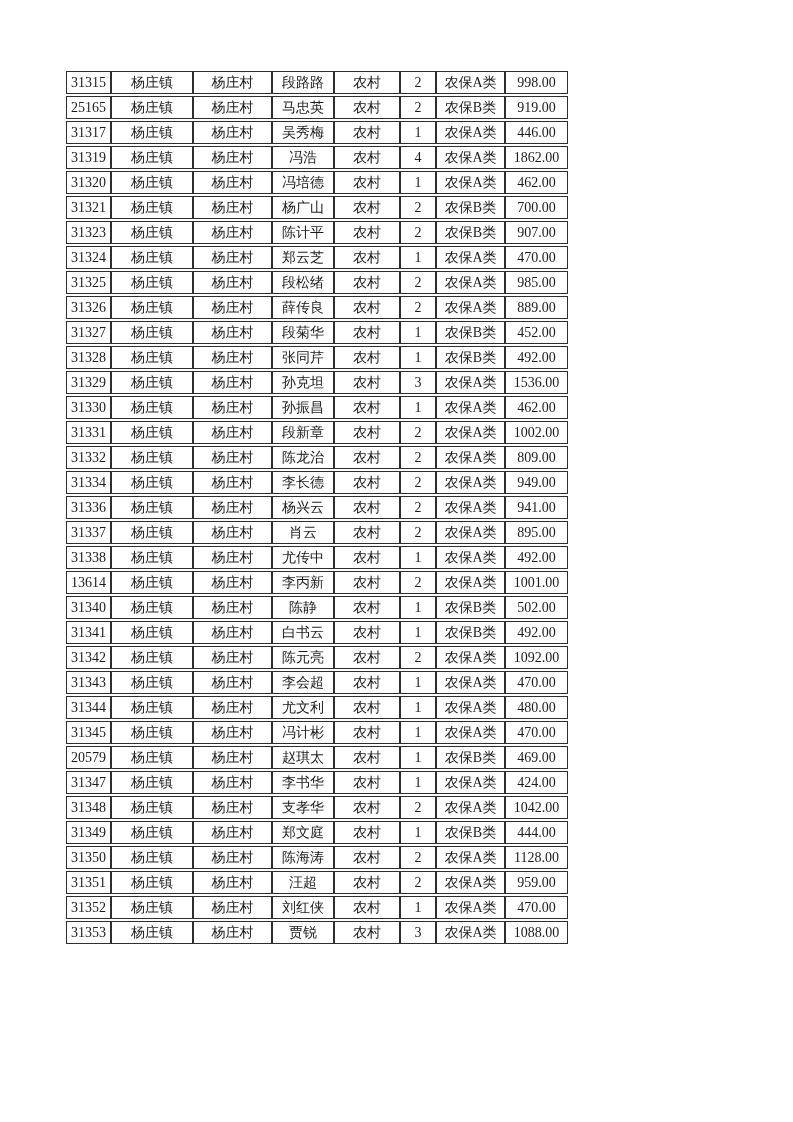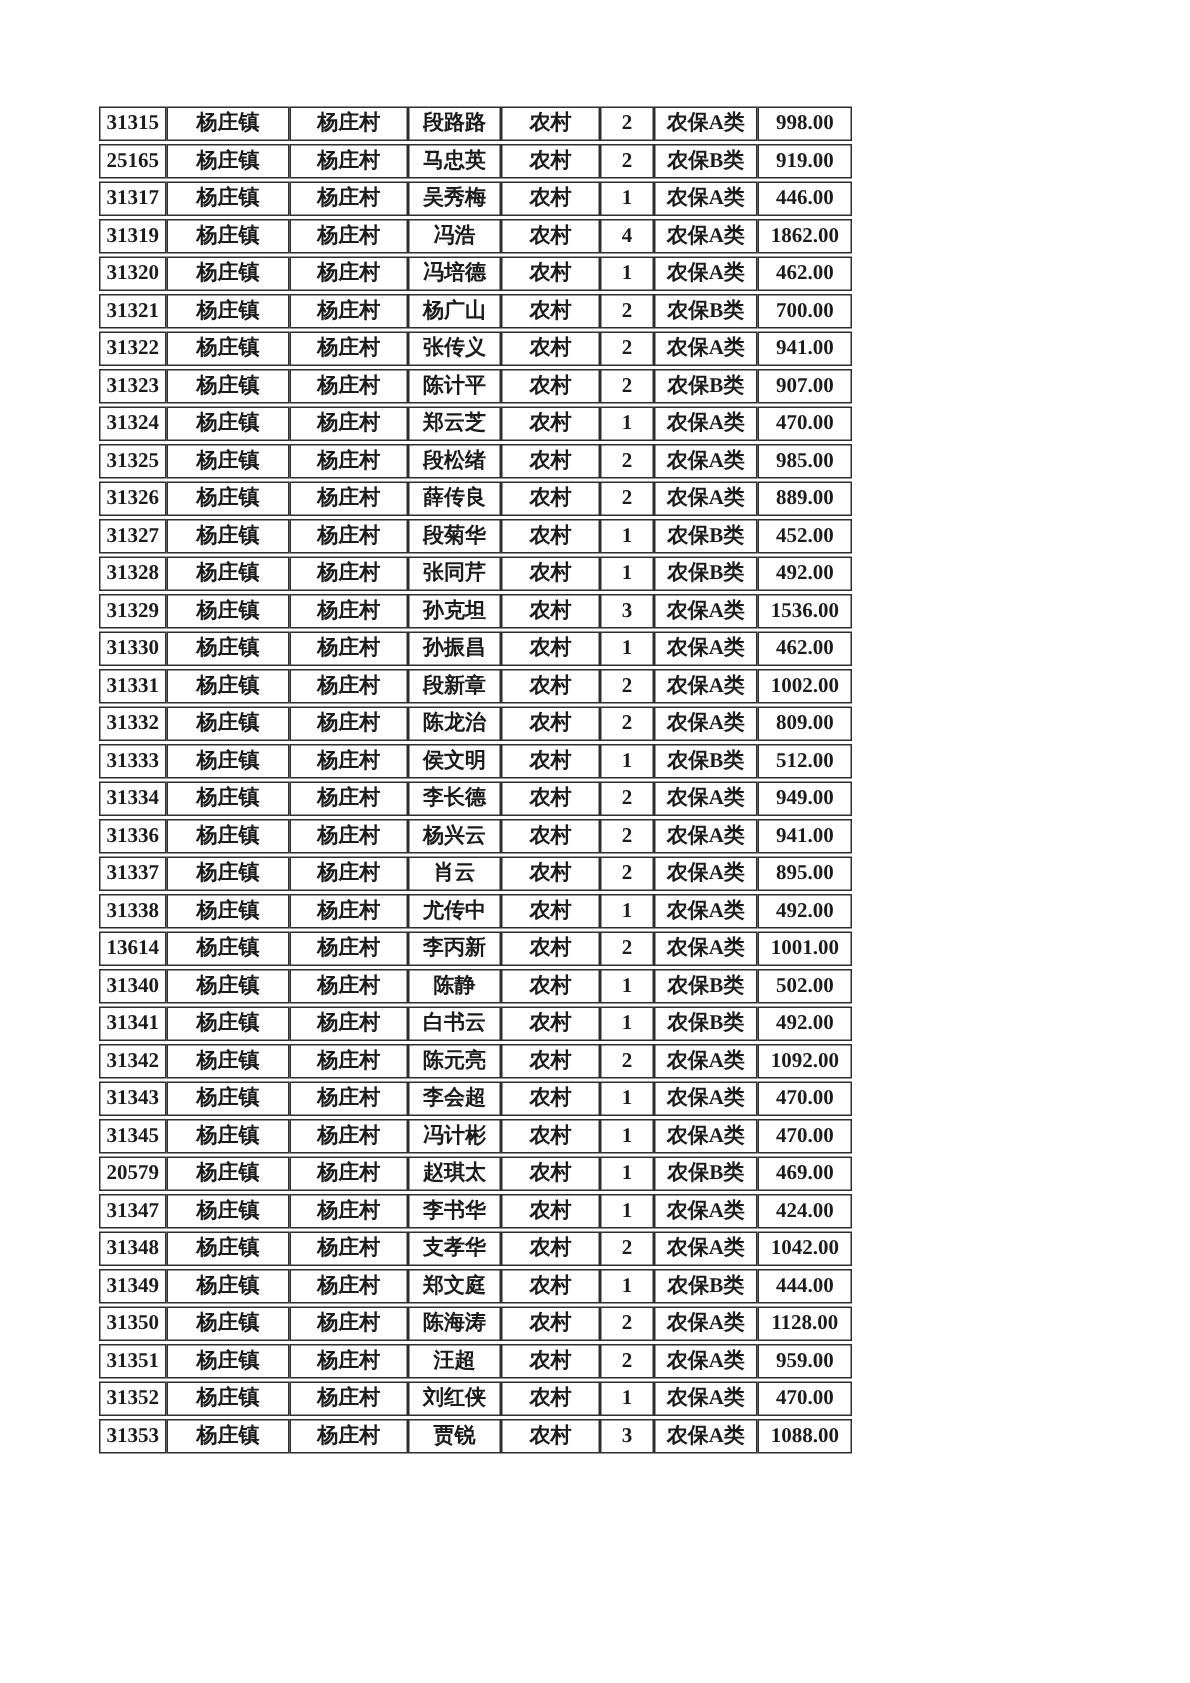--- a/index.html
+++ b/index.html
@@ -11,21 +11,20 @@
     width: 793px;
     height: 1122px;
     position: relative;
     font-family: "Liberation Serif", "DejaVu Serif", serif;
     overflow: hidden;
   }
   .page {
     position: absolute;
     inset: 0;
     background: #ffffff;
-    font-weight: bold;
   }
   table.sheet {
     position: absolute;
     left: 66px;
     top: 69px;
     border-collapse: separate;
     border-spacing: 0 2px;
     table-layout: fixed;
   }
   table.sheet td {
@@ -121,228 +120,218 @@
           <td>31321</td>
           <td>杨庄镇</td>
           <td>杨庄村</td>
           <td>杨广山</td>
           <td>农村</td>
           <td>2</td>
           <td>农保B类</td>
           <td>700.00</td>
         </tr>
         <tr>
-          <td>31322</td>
-          <td>杨庄镇</td>
-          <td>杨庄村</td>
-          <td>张传义</td>
+          <td>31323</td>
+          <td>杨庄镇</td>
+          <td>杨庄村</td>
+          <td>陈计平</td>
+          <td>农村</td>
+          <td>2</td>
+          <td>农保B类</td>
+          <td>907.00</td>
+        </tr>
+        <tr>
+          <td>31324</td>
+          <td>杨庄镇</td>
+          <td>杨庄村</td>
+          <td>郑云芝</td>
+          <td>农村</td>
+          <td>1</td>
+          <td>农保A类</td>
+          <td>470.00</td>
+        </tr>
+        <tr>
+          <td>31325</td>
+          <td>杨庄镇</td>
+          <td>杨庄村</td>
+          <td>段松绪</td>
+          <td>农村</td>
+          <td>2</td>
+          <td>农保A类</td>
+          <td>985.00</td>
+        </tr>
+        <tr>
+          <td>31326</td>
+          <td>杨庄镇</td>
+          <td>杨庄村</td>
+          <td>薛传良</td>
+          <td>农村</td>
+          <td>2</td>
+          <td>农保A类</td>
+          <td>889.00</td>
+        </tr>
+        <tr>
+          <td>31327</td>
+          <td>杨庄镇</td>
+          <td>杨庄村</td>
+          <td>段菊华</td>
+          <td>农村</td>
+          <td>1</td>
+          <td>农保B类</td>
+          <td>452.00</td>
+        </tr>
+        <tr>
+          <td>31328</td>
+          <td>杨庄镇</td>
+          <td>杨庄村</td>
+          <td>张同芹</td>
+          <td>农村</td>
+          <td>1</td>
+          <td>农保B类</td>
+          <td>492.00</td>
+        </tr>
+        <tr>
+          <td>31329</td>
+          <td>杨庄镇</td>
+          <td>杨庄村</td>
+          <td>孙克坦</td>
+          <td>农村</td>
+          <td>3</td>
+          <td>农保A类</td>
+          <td>1536.00</td>
+        </tr>
+        <tr>
+          <td>31330</td>
+          <td>杨庄镇</td>
+          <td>杨庄村</td>
+          <td>孙振昌</td>
+          <td>农村</td>
+          <td>1</td>
+          <td>农保A类</td>
+          <td>462.00</td>
+        </tr>
+        <tr>
+          <td>31331</td>
+          <td>杨庄镇</td>
+          <td>杨庄村</td>
+          <td>段新章</td>
+          <td>农村</td>
+          <td>2</td>
+          <td>农保A类</td>
+          <td>1002.00</td>
+        </tr>
+        <tr>
+          <td>31332</td>
+          <td>杨庄镇</td>
+          <td>杨庄村</td>
+          <td>陈龙治</td>
+          <td>农村</td>
+          <td>2</td>
+          <td>农保A类</td>
+          <td>809.00</td>
+        </tr>
+        <tr>
+          <td>31334</td>
+          <td>杨庄镇</td>
+          <td>杨庄村</td>
+          <td>李长德</td>
+          <td>农村</td>
+          <td>2</td>
+          <td>农保A类</td>
+          <td>949.00</td>
+        </tr>
+        <tr>
+          <td>31336</td>
+          <td>杨庄镇</td>
+          <td>杨庄村</td>
+          <td>杨兴云</td>
           <td>农村</td>
           <td>2</td>
           <td>农保A类</td>
           <td>941.00</td>
         </tr>
         <tr>
-          <td>31323</td>
-          <td>杨庄镇</td>
-          <td>杨庄村</td>
-          <td>陈计平</td>
-          <td>农村</td>
-          <td>2</td>
-          <td>农保B类</td>
-          <td>907.00</td>
-        </tr>
-        <tr>
-          <td>31324</td>
-          <td>杨庄镇</td>
-          <td>杨庄村</td>
-          <td>郑云芝</td>
+          <td>31337</td>
+          <td>杨庄镇</td>
+          <td>杨庄村</td>
+          <td>肖云</td>
+          <td>农村</td>
+          <td>2</td>
+          <td>农保A类</td>
+          <td>895.00</td>
+        </tr>
+        <tr>
+          <td>31338</td>
+          <td>杨庄镇</td>
+          <td>杨庄村</td>
+          <td>尤传中</td>
+          <td>农村</td>
+          <td>1</td>
+          <td>农保A类</td>
+          <td>492.00</td>
+        </tr>
+        <tr>
+          <td>13614</td>
+          <td>杨庄镇</td>
+          <td>杨庄村</td>
+          <td>李丙新</td>
+          <td>农村</td>
+          <td>2</td>
+          <td>农保A类</td>
+          <td>1001.00</td>
+        </tr>
+        <tr>
+          <td>31340</td>
+          <td>杨庄镇</td>
+          <td>杨庄村</td>
+          <td>陈静</td>
+          <td>农村</td>
+          <td>1</td>
+          <td>农保B类</td>
+          <td>502.00</td>
+        </tr>
+        <tr>
+          <td>31341</td>
+          <td>杨庄镇</td>
+          <td>杨庄村</td>
+          <td>白书云</td>
+          <td>农村</td>
+          <td>1</td>
+          <td>农保B类</td>
+          <td>492.00</td>
+        </tr>
+        <tr>
+          <td>31342</td>
+          <td>杨庄镇</td>
+          <td>杨庄村</td>
+          <td>陈元亮</td>
+          <td>农村</td>
+          <td>2</td>
+          <td>农保A类</td>
+          <td>1092.00</td>
+        </tr>
+        <tr>
+          <td>31343</td>
+          <td>杨庄镇</td>
+          <td>杨庄村</td>
+          <td>李会超</td>
           <td>农村</td>
           <td>1</td>
           <td>农保A类</td>
           <td>470.00</td>
         </tr>
         <tr>
-          <td>31325</td>
-          <td>杨庄镇</td>
-          <td>杨庄村</td>
-          <td>段松绪</td>
-          <td>农村</td>
-          <td>2</td>
-          <td>农保A类</td>
-          <td>985.00</td>
-        </tr>
-        <tr>
-          <td>31326</td>
-          <td>杨庄镇</td>
-          <td>杨庄村</td>
-          <td>薛传良</td>
-          <td>农村</td>
-          <td>2</td>
-          <td>农保A类</td>
-          <td>889.00</td>
-        </tr>
-        <tr>
-          <td>31327</td>
-          <td>杨庄镇</td>
-          <td>杨庄村</td>
-          <td>段菊华</td>
-          <td>农村</td>
-          <td>1</td>
-          <td>农保B类</td>
-          <td>452.00</td>
-        </tr>
-        <tr>
-          <td>31328</td>
-          <td>杨庄镇</td>
-          <td>杨庄村</td>
-          <td>张同芹</td>
-          <td>农村</td>
-          <td>1</td>
-          <td>农保B类</td>
-          <td>492.00</td>
-        </tr>
-        <tr>
-          <td>31329</td>
-          <td>杨庄镇</td>
-          <td>杨庄村</td>
-          <td>孙克坦</td>
-          <td>农村</td>
-          <td>3</td>
-          <td>农保A类</td>
-          <td>1536.00</td>
-        </tr>
-        <tr>
-          <td>31330</td>
-          <td>杨庄镇</td>
-          <td>杨庄村</td>
-          <td>孙振昌</td>
-          <td>农村</td>
-          <td>1</td>
-          <td>农保A类</td>
-          <td>462.00</td>
-        </tr>
-        <tr>
-          <td>31331</td>
-          <td>杨庄镇</td>
-          <td>杨庄村</td>
-          <td>段新章</td>
-          <td>农村</td>
-          <td>2</td>
-          <td>农保A类</td>
-          <td>1002.00</td>
-        </tr>
-        <tr>
-          <td>31332</td>
-          <td>杨庄镇</td>
-          <td>杨庄村</td>
-          <td>陈龙治</td>
-          <td>农村</td>
-          <td>2</td>
-          <td>农保A类</td>
-          <td>809.00</td>
-        </tr>
-        <tr>
-          <td>31333</td>
-          <td>杨庄镇</td>
-          <td>杨庄村</td>
-          <td>侯文明</td>
-          <td>农村</td>
-          <td>1</td>
-          <td>农保B类</td>
-          <td>512.00</td>
-        </tr>
-        <tr>
-          <td>31334</td>
-          <td>杨庄镇</td>
-          <td>杨庄村</td>
-          <td>李长德</td>
-          <td>农村</td>
-          <td>2</td>
-          <td>农保A类</td>
-          <td>949.00</td>
-        </tr>
-        <tr>
-          <td>31336</td>
-          <td>杨庄镇</td>
-          <td>杨庄村</td>
-          <td>杨兴云</td>
-          <td>农村</td>
-          <td>2</td>
-          <td>农保A类</td>
-          <td>941.00</td>
-        </tr>
-        <tr>
-          <td>31337</td>
-          <td>杨庄镇</td>
-          <td>杨庄村</td>
-          <td>肖云</td>
-          <td>农村</td>
-          <td>2</td>
-          <td>农保A类</td>
-          <td>895.00</td>
-        </tr>
-        <tr>
-          <td>31338</td>
-          <td>杨庄镇</td>
-          <td>杨庄村</td>
-          <td>尤传中</td>
-          <td>农村</td>
-          <td>1</td>
-          <td>农保A类</td>
-          <td>492.00</td>
-        </tr>
-        <tr>
-          <td>13614</td>
-          <td>杨庄镇</td>
-          <td>杨庄村</td>
-          <td>李丙新</td>
-          <td>农村</td>
-          <td>2</td>
-          <td>农保A类</td>
-          <td>1001.00</td>
-        </tr>
-        <tr>
-          <td>31340</td>
-          <td>杨庄镇</td>
-          <td>杨庄村</td>
-          <td>陈静</td>
-          <td>农村</td>
-          <td>1</td>
-          <td>农保B类</td>
-          <td>502.00</td>
-        </tr>
-        <tr>
-          <td>31341</td>
-          <td>杨庄镇</td>
-          <td>杨庄村</td>
-          <td>白书云</td>
-          <td>农村</td>
-          <td>1</td>
-          <td>农保B类</td>
-          <td>492.00</td>
-        </tr>
-        <tr>
-          <td>31342</td>
-          <td>杨庄镇</td>
-          <td>杨庄村</td>
-          <td>陈元亮</td>
-          <td>农村</td>
-          <td>2</td>
-          <td>农保A类</td>
-          <td>1092.00</td>
-        </tr>
-        <tr>
-          <td>31343</td>
-          <td>杨庄镇</td>
-          <td>杨庄村</td>
-          <td>李会超</td>
-          <td>农村</td>
-          <td>1</td>
-          <td>农保A类</td>
-          <td>470.00</td>
+          <td>31344</td>
+          <td>杨庄镇</td>
+          <td>杨庄村</td>
+          <td>尤文利</td>
+          <td>农村</td>
+          <td>1</td>
+          <td>农保A类</td>
+          <td>480.00</td>
         </tr>
         <tr>
           <td>31345</td>
           <td>杨庄镇</td>
           <td>杨庄村</td>
           <td>冯计彬</td>
           <td>农村</td>
           <td>1</td>
           <td>农保A类</td>
           <td>470.00</td>

